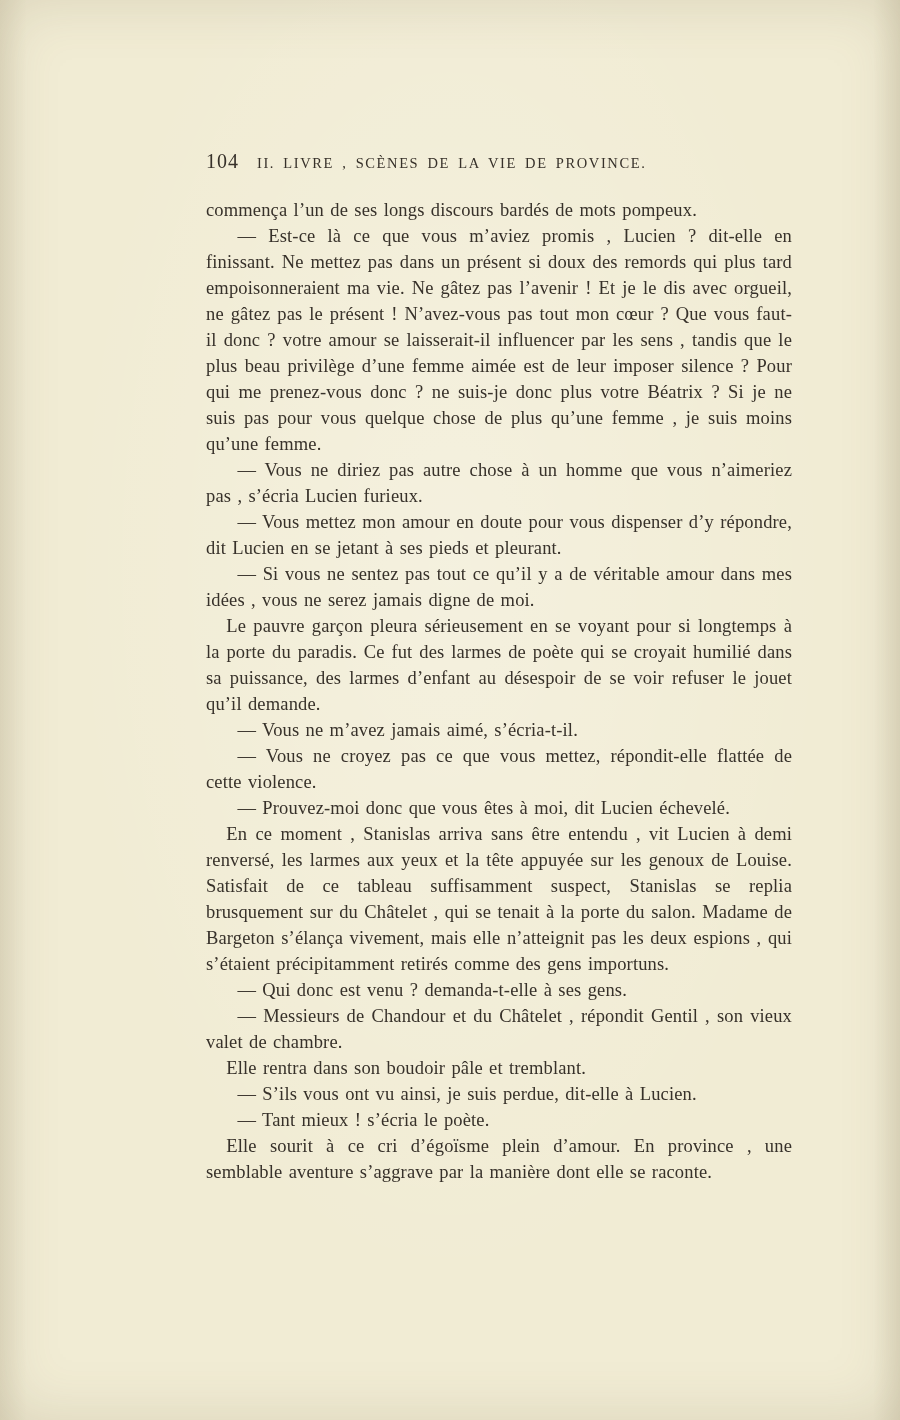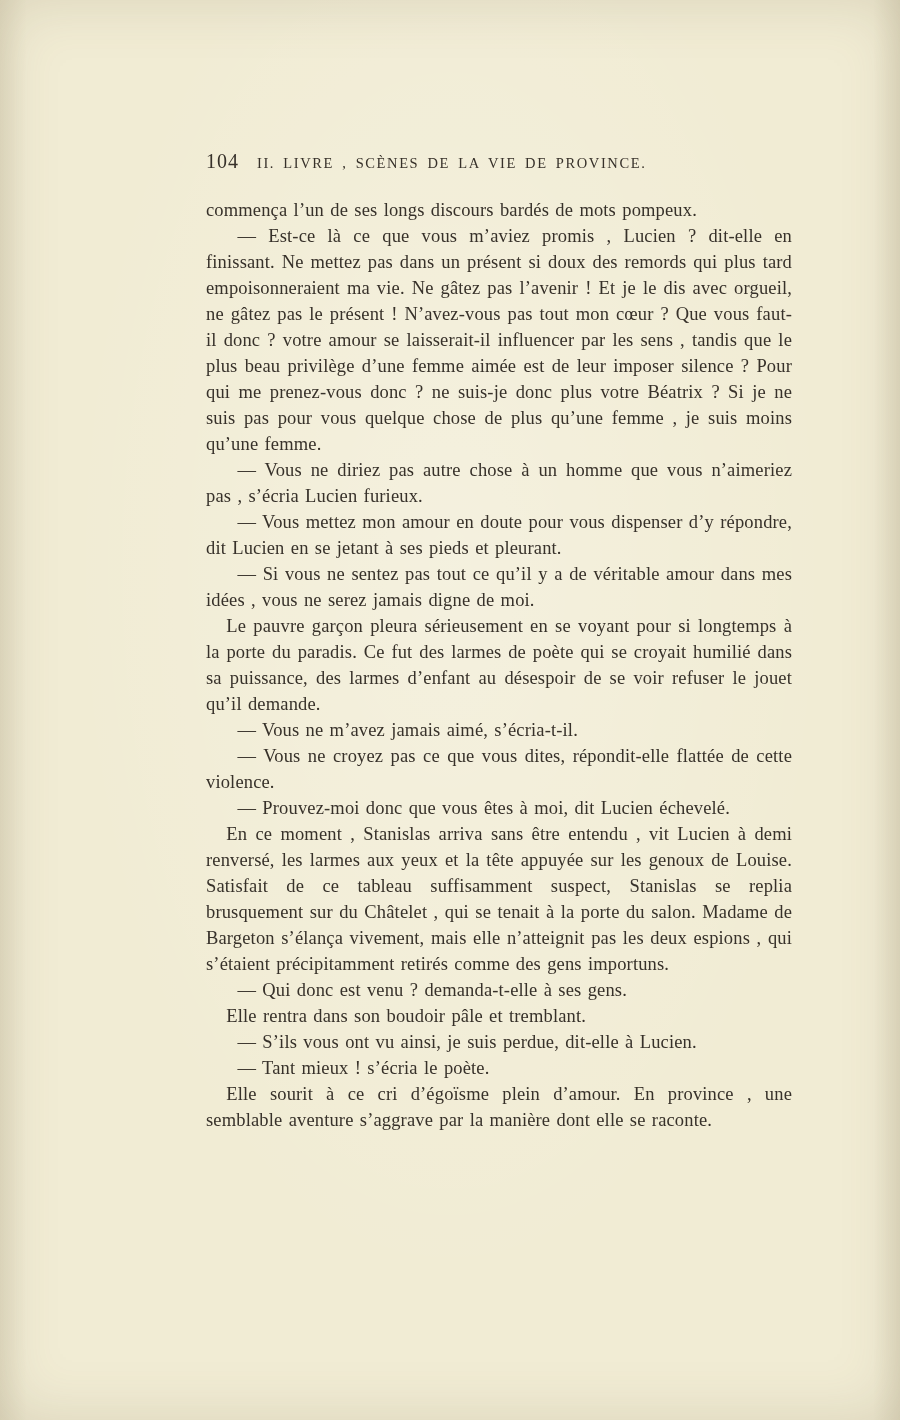--- a/index.html
+++ b/index.html
@@ -74,24 +74,25 @@
     </div>
 
     <div class="text-block">
       <p class="continuation">commença l’un de ses longs discours bardés de mots pompeux.</p>
       <p>— Est-ce là ce que vous m’aviez promis , Lucien ? dit-elle en finissant. Ne mettez pas dans un présent si doux des remords qui plus tard empoisonneraient ma vie. Ne gâtez pas l’avenir ! Et je le dis avec orgueil, ne gâtez pas le présent ! N’avez-vous pas tout mon cœur ? Que vous faut-il donc ? votre amour se laisserait-il influencer par les sens , tandis que le plus beau privilège d’une femme aimée est de leur imposer silence ? Pour qui me prenez-vous donc ? ne suis-je donc plus votre Béatrix ? Si je ne suis pas pour vous quelque chose de plus qu’une femme , je suis moins qu’une femme.</p>
       <p>— Vous ne diriez pas autre chose à un homme que vous n’aimeriez pas , s’écria Lucien furieux.</p>
       <p>— Vous mettez mon amour en doute pour vous dispenser d’y répondre, dit Lucien en se jetant à ses pieds et pleurant.</p>
       <p>— Si vous ne sentez pas tout ce qu’il y a de véritable amour dans mes idées , vous ne serez jamais digne de moi.</p>
       <p class="narrative">Le pauvre garçon pleura sérieusement en se voyant pour si longtemps à la porte du paradis. Ce fut des larmes de poète qui se croyait humilié dans sa puissance, des larmes d’enfant au désespoir de se voir refuser le jouet qu’il demande.</p>
       <p>— Vous ne m’avez jamais aimé, s’écria-t-il.</p>
-      <p>— Vous ne croyez pas ce que vous dites, répondit-elle flattée de cette violence.</p>
+      <p>— Vous ne croyez pas ce que vous mettez, répondit-elle flattée de cette violence.</p>
       <p>— Prouvez-moi donc que vous êtes à moi, dit Lucien échevelé.</p>
       <p class="narrative">En ce moment , Stanislas arriva sans être entendu , vit Lucien à demi renversé, les larmes aux yeux et la tête appuyée sur les genoux de Louise. Satisfait de ce tableau suffisamment suspect, Stanislas se replia brusquement sur du Châtelet , qui se tenait à la porte du salon. Madame de Bargeton s’élança vivement, mais elle n’atteignit pas les deux espions , qui s’étaient précipitamment retirés comme des gens importuns.</p>
       <p>— Qui donc est venu ? demanda-t-elle à ses gens.</p>
+      <p>— Messieurs de Chandour et du Châtelet , répondit Gentil , son vieux valet de chambre.</p>
       <p class="narrative">Elle rentra dans son boudoir pâle et tremblant.</p>
       <p>— S’ils vous ont vu ainsi, je suis perdue, dit-elle à Lucien.</p>
       <p>— Tant mieux ! s’écria le poète.</p>
       <p class="narrative">Elle sourit à ce cri d’égoïsme plein d’amour. En province , une semblable aventure s’aggrave par la manière dont elle se raconte.</p>
     </div>
 
   </div>
 </div>
 
 </body></html>

